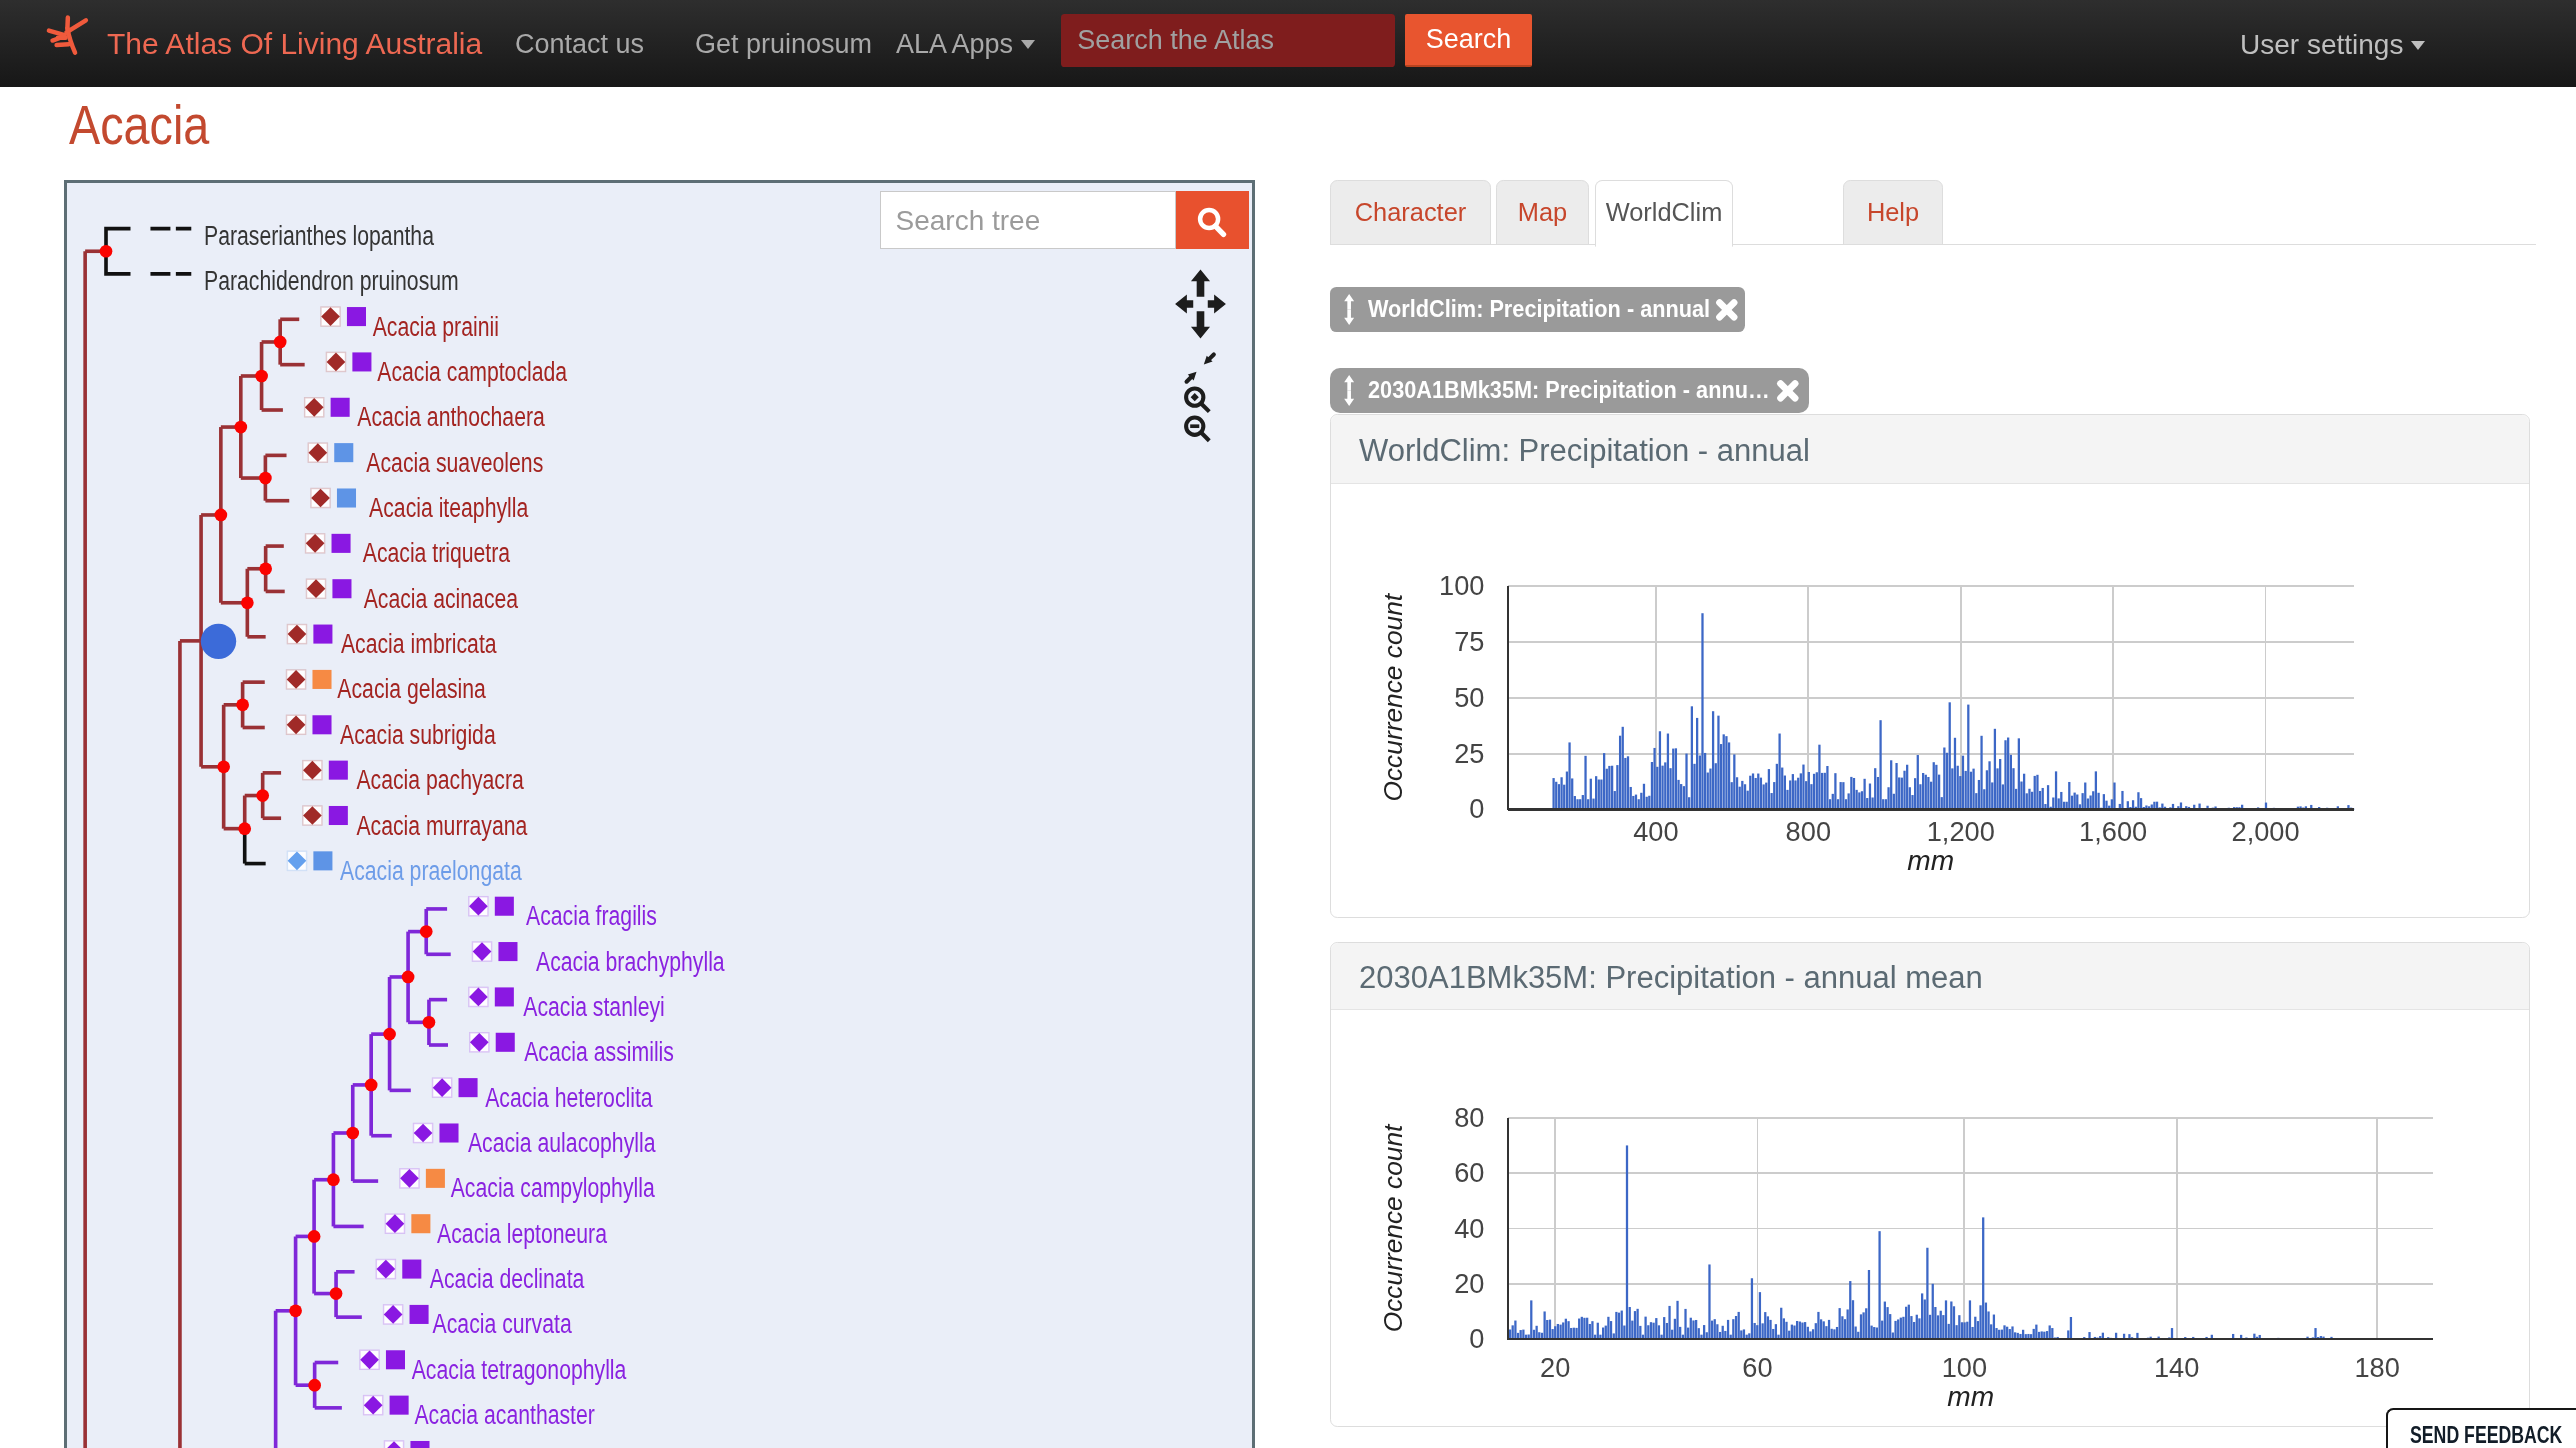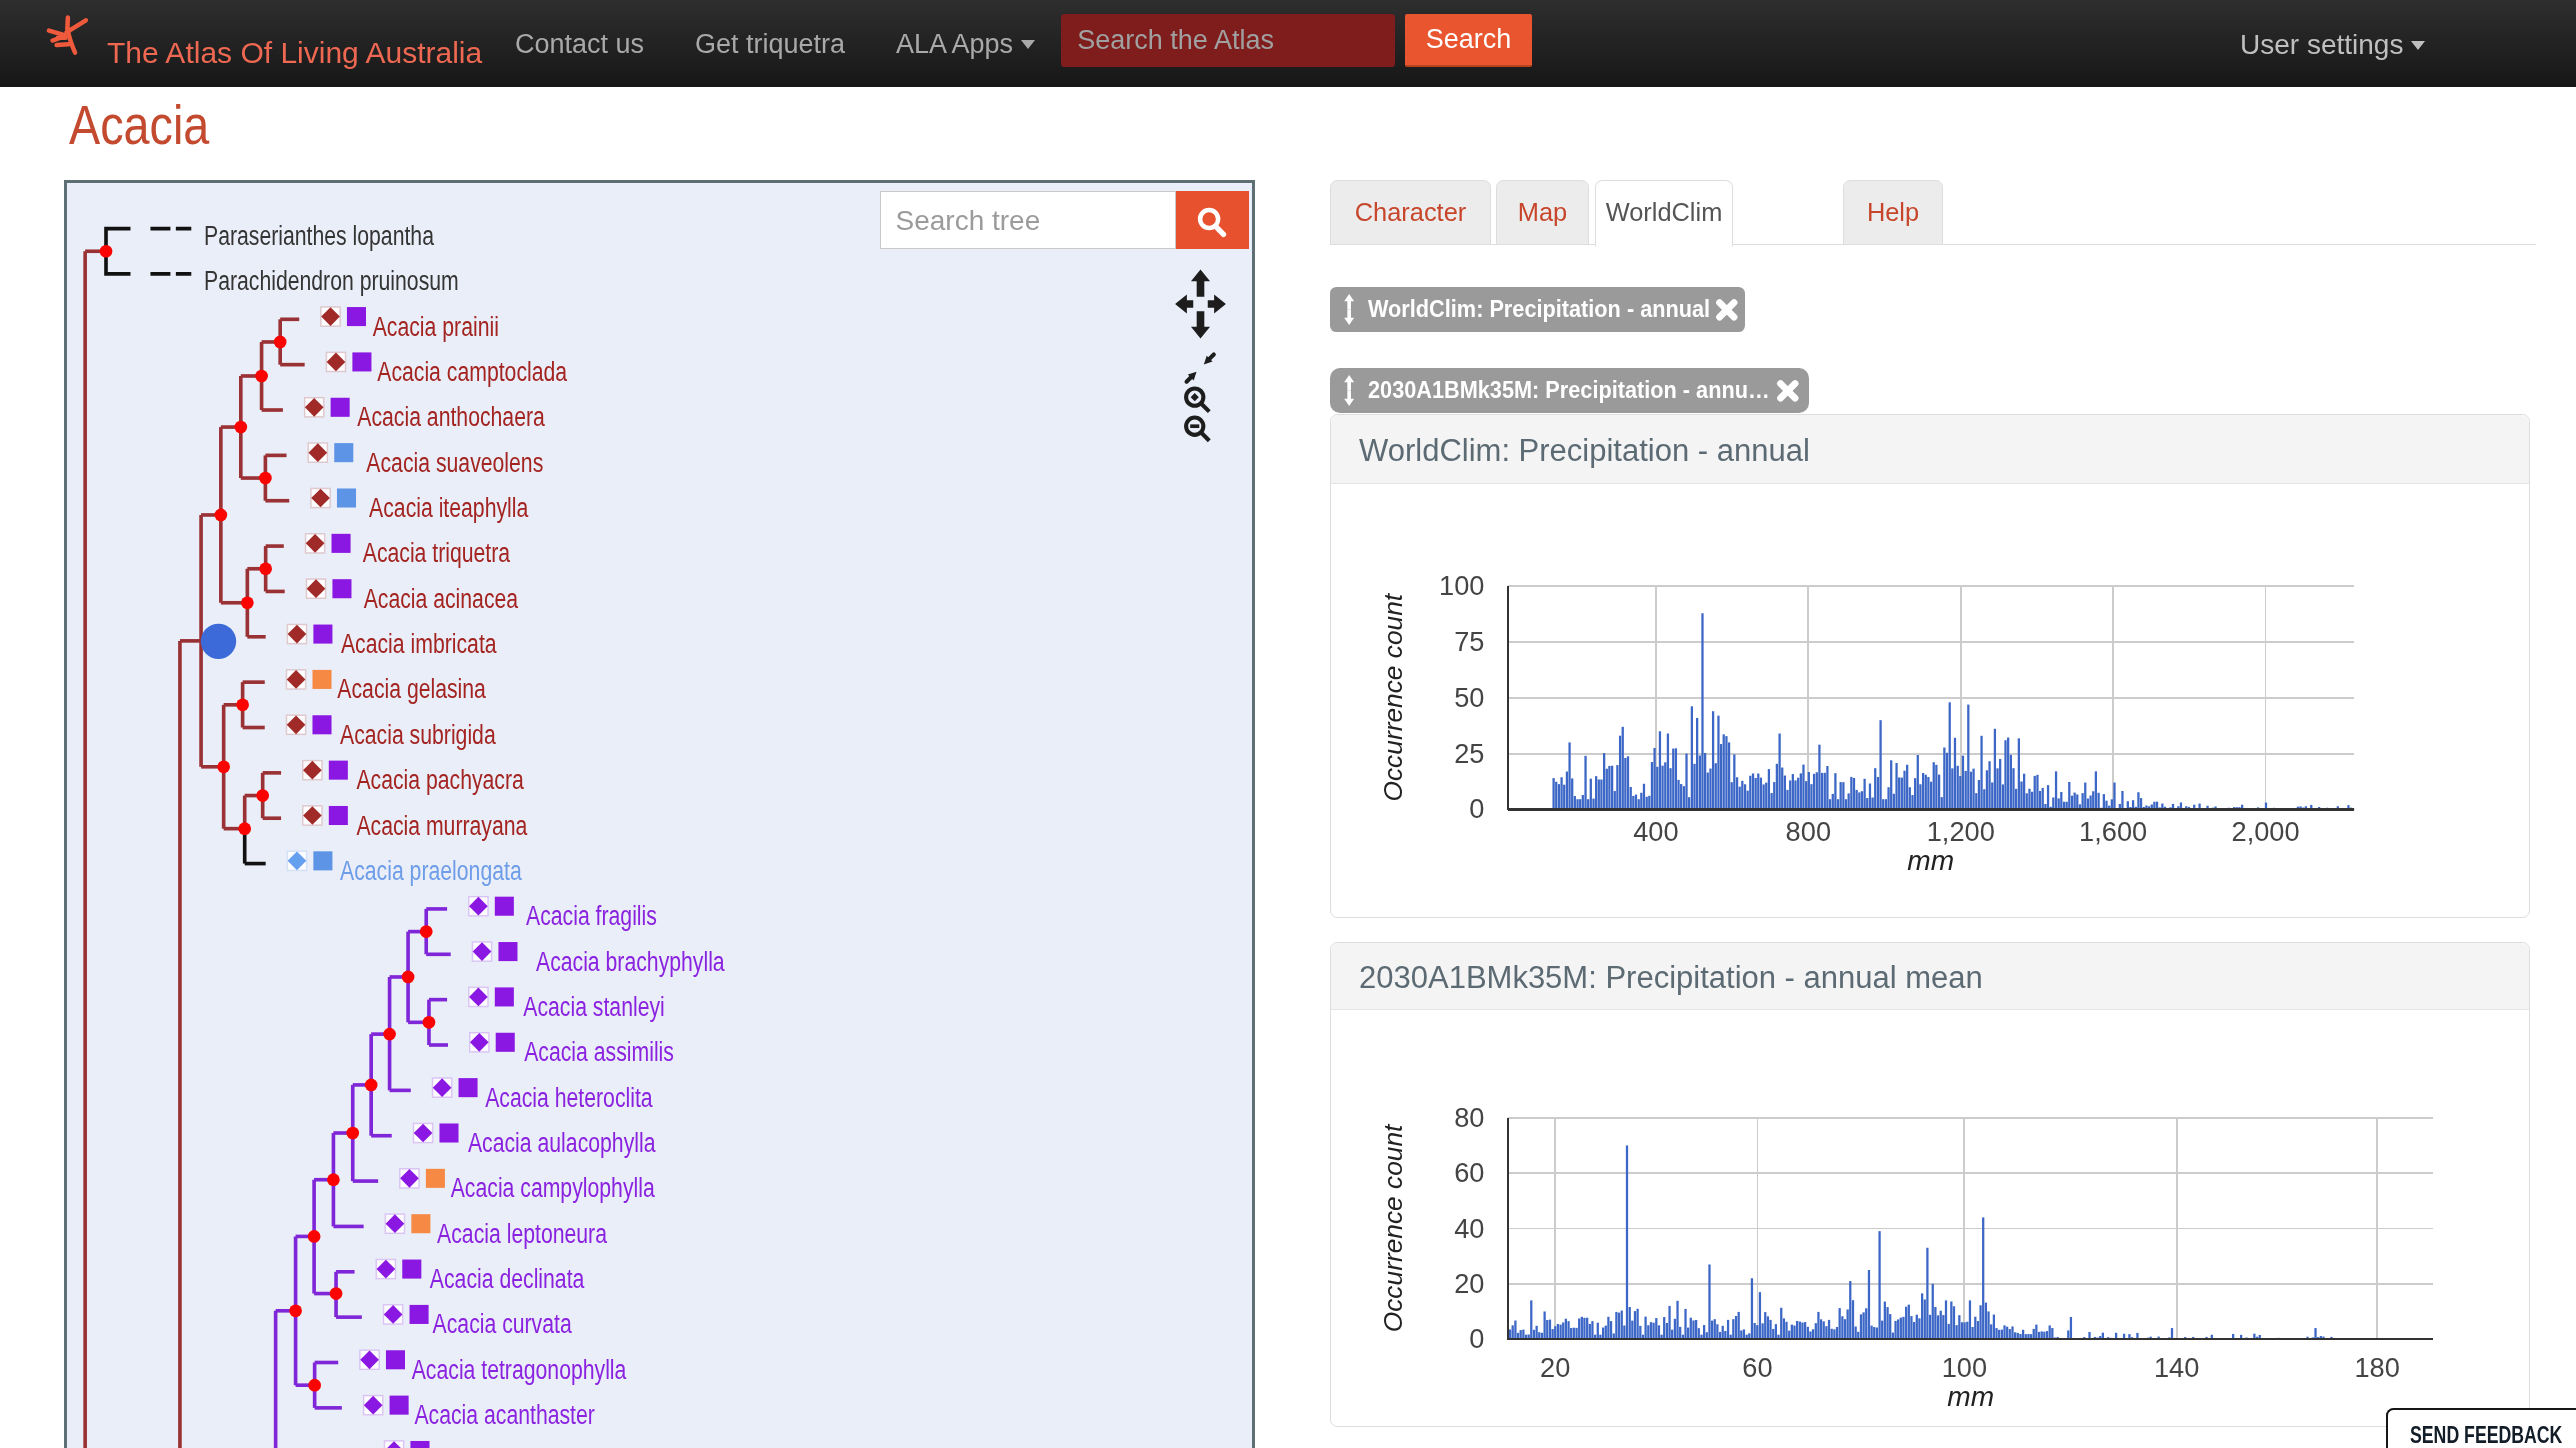--- a/index.html
+++ b/index.html
@@ -9,23 +9,23 @@
 <g stroke="#f05a3c" stroke-width="5" stroke-linecap="round" fill="none">
 <path d="M74.5 19 L74 31"></path>
 <path d="M94.5 22 L73 35.5"></path>
 <path d="M74 31 C76 42 79 50 82.5 58"></path>
 <path d="M71 38.5 L53.5 33.5"></path>
 <path d="M70 40 L57.5 44.5"></path>
 <path d="M63.5 41.5 L72 41.5"></path>
 <path d="M75.5 48.5 L62 49.5"></path>
 </g>
   </svg>
-<div class="abs" style="left:107px;top:36px;font-size:30px;color:#ee6852">The Atlas Of Living Australia</div>
+<div class="abs" style="left:107px;top:27px;font-size:30px;color:#ee6852">The Atlas Of Living Australia</div>
 <div class="abs" style="left:515px;top:29px;font-size:27px;color:#a9a9a9">Contact us</div>
-<div class="abs" style="left:695px;top:29px;font-size:27px;color:#a9a9a9">Get triquetra</div>
+<div class="abs" style="left:695px;top:29px;font-size:27px;color:#a9a9a9">Get pruinosum</div>
 <div class="abs" style="left:896px;top:29px;font-size:27px;color:#a9a9a9">ALA Apps <span style="display:inline-block;vertical-align:4.5px;width:0;height:0;border-left:7.3px solid transparent;border-right:7.3px solid transparent;border-top:9px solid #a9a9a9"></span></div>
 <div class="abs" style="left:1061px;top:13.6px;width:334px;height:53px;background:#7f1d1d;border-radius:3.6px;">
     <span style="position:absolute;left:16.3px;top:11px;font-size:27px;color:#a0a0a0">Search the Atlas</span>
   </div>
 <div class="abs" style="left:1405px;top:13.6px;width:127px;height:53px;background:#e8552f;border-radius:2px;border-bottom:2.7px solid #b8431f;color:#ffffff;font-size:27px;text-align:center;line-height:50px">Search</div>
 <div class="abs" style="left:2240px;top:29px;font-size:28px;color:#bfbfbf">User settings <span style="display:inline-block;vertical-align:4.5px;width:0;height:0;border-left:7.3px solid transparent;border-right:7.3px solid transparent;border-top:9px solid #bfbfbf"></span></div>
 
 <div class="abs" style="left:69px;top:93px;font-size:55px;color:#c3492f;transform:scaleX(0.85);transform-origin:0 0">Acacia</div>
 
 <div class="abs" style="left:64px;top:180px;width:1191px;height:1268px;background:#eaeef8;border:3.6px solid #5d6e75;border-bottom:none"></div>

